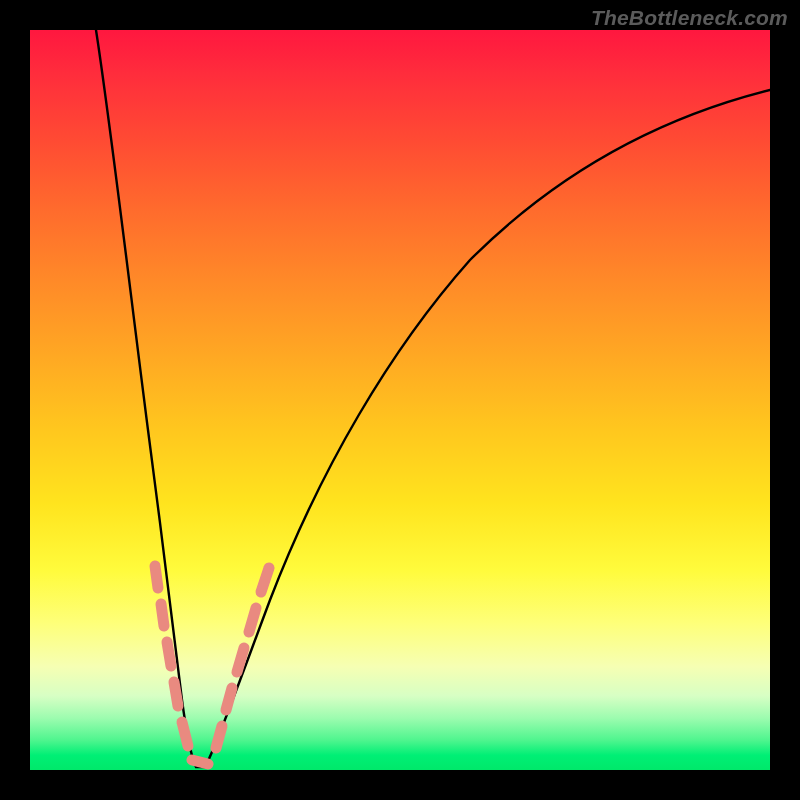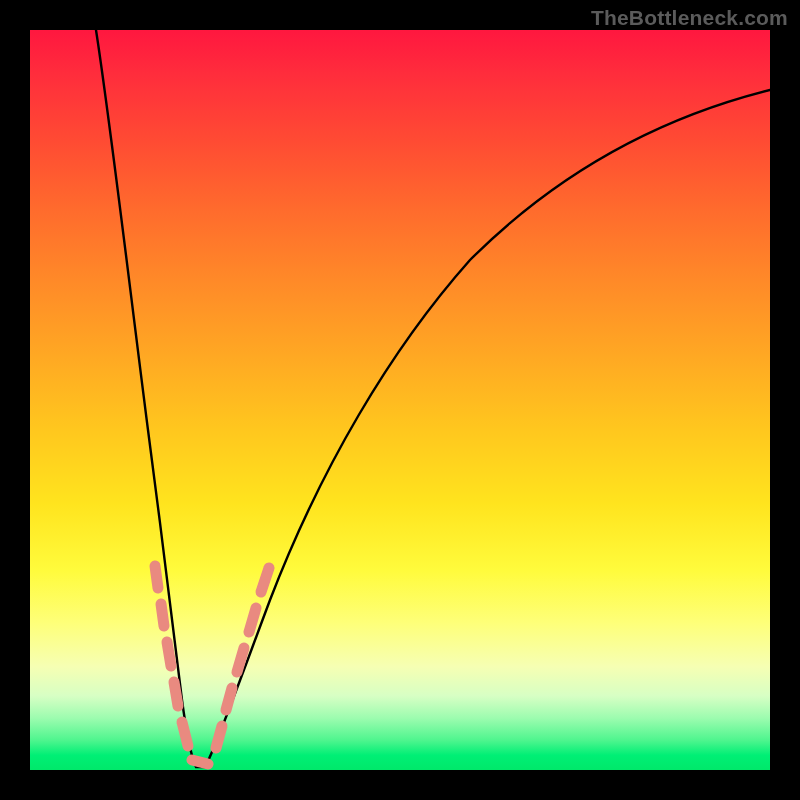--- a/index.html
+++ b/index.html
@@ -9,20 +9,21 @@
     height: 800px;
     overflow: hidden;
     background: #000;
     font-family: Arial, Helvetica, sans-serif;
   }
   .frame {
     position: relative;
     width: 800px;
     height: 800px;
     background: #000;
+    font-style: italic;
   }
   .plot-area {
     position: absolute;
     left: 30px;
     top: 30px;
     width: 740px;
     height: 740px;
     background: linear-gradient(to bottom,
       #ff173f 0%,
       #ff2d3c 6%,

